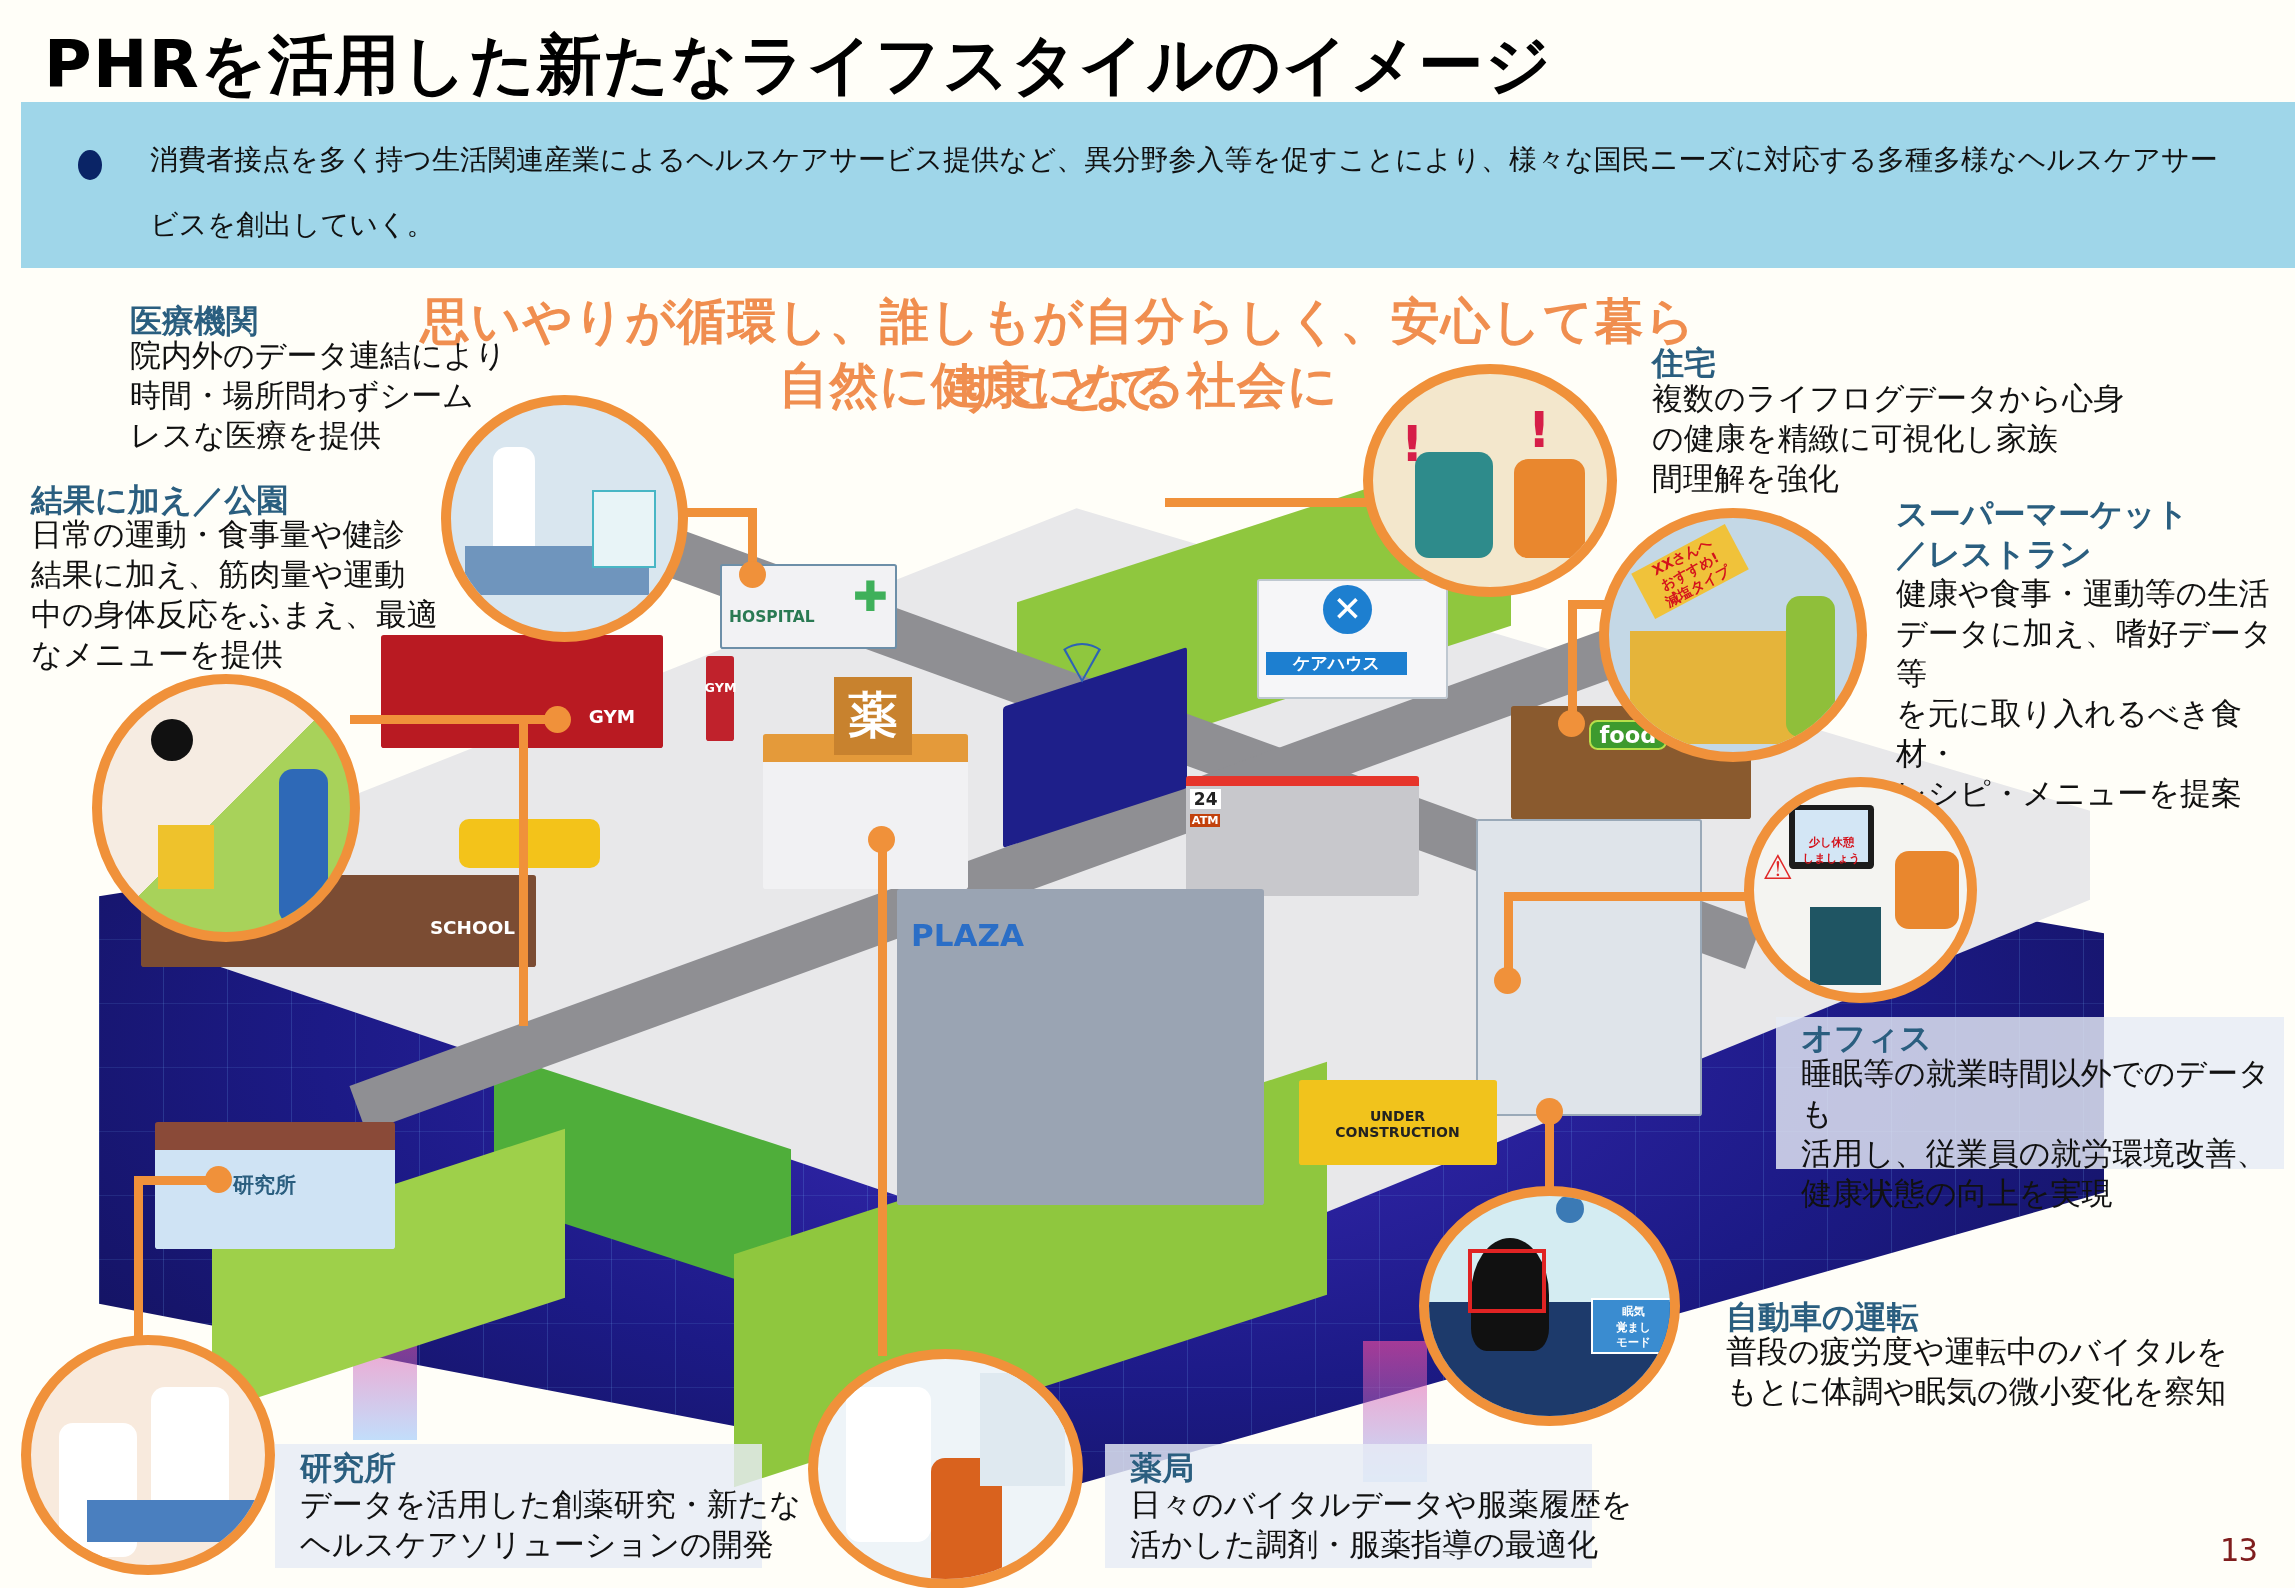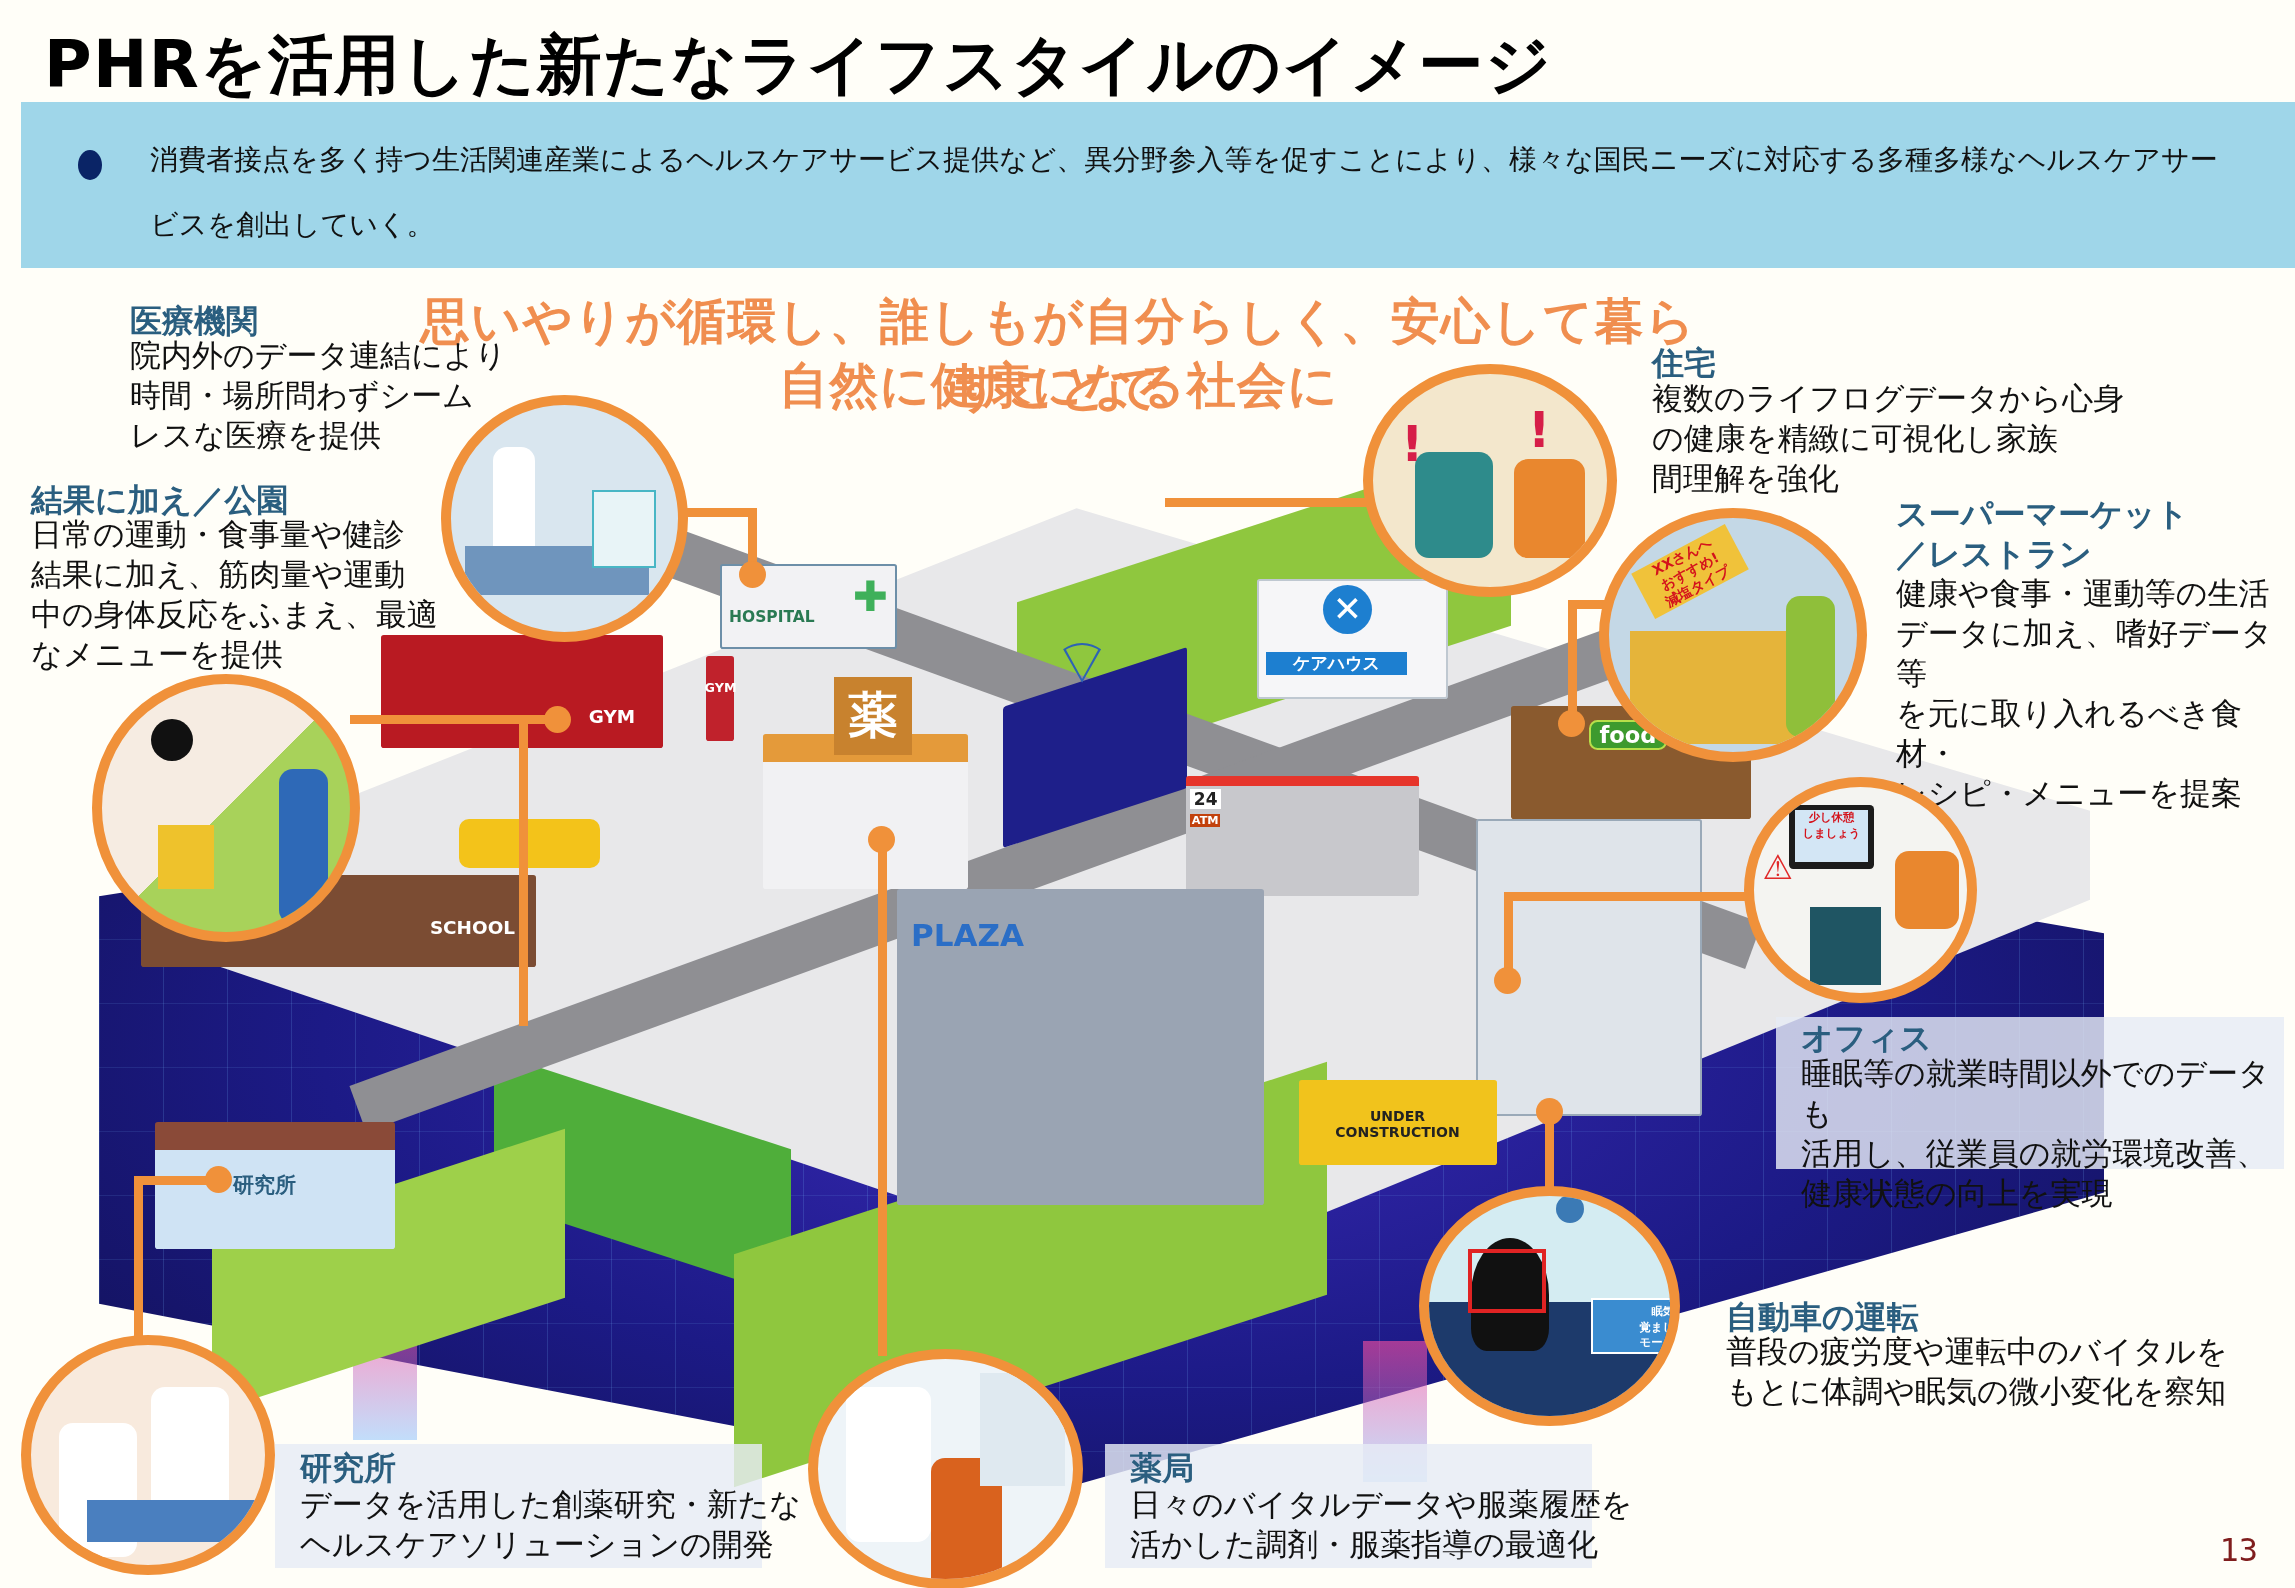--- a/index.html
+++ b/index.html
@@ -194,21 +194,21 @@
     </div>
   </div>
 </div>
 <div class="line-h" style="left:1568px;top:600px;width:42px;height:8.5px;"></div>
 <div class="line-v" style="left:1568px;top:600px;width:8.5px;height:120px;"></div>
 <div class="dot" style="left:1558px;top:710px;"></div>
 
 <div class="circle" style="left:1744px;top:777px;width:233px;height:226px;background:#f4f4f1;">
   <div class="scene">
     <div style="position:absolute;left:35px;top:17.7px;width:85px;height:64px;background:#1c1c1c;border-radius:4.2px;"></div>
-    <div class="screen-text" style="left:41px;top:23px;width:73px;height:52px;background:#d3e6f5;font-size:11.3px;line-height:15.5px;padding-top:0;">
+    <div class="screen-text" style="left:41px;top:23px;width:73px;height:52px;background:#d3e6f5;font-size:11.3px;line-height:15.5px;padding-top:25px;">
       <div>少し休憩</div>
       <div>しましょう</div>
     </div>
     <div style="position:absolute;left:8.5px;top:60px;color:#e02929;font-size:34px;">⚠</div>
     <div style="position:absolute;left:141px;top:64px;width:64px;height:78px;background:#e9872e;border-radius:14px;"></div>
     <div style="position:absolute;left:56px;top:120px;width:71px;height:78px;background:#1f5563;"></div>
   </div>
 </div>
 <div class="line-h" style="left:1504px;top:892px;width:247px;height:8.5px;"></div>
 <div class="line-v" style="left:1504px;top:892px;width:8.5px;height:85px;"></div>
@@ -220,21 +220,21 @@
   <div>活用し、従業員の就労環境改善、</div>
   <div>健康状態の向上を実現</div>
 </div>
 
 <div class="circle" style="left:1419px;top:1186px;width:261px;height:240px;background:#d4ecf2;">
   <div class="scene">
     <div style="position:absolute;left:0;top:106px;width:261px;height:141px;background:#1d3a6b;"></div>
     <div style="position:absolute;left:42px;top:42px;width:78px;height:113px;background:#111;border-radius:50% 50% 20% 20%;"></div>
     <div style="position:absolute;left:39px;top:53px;width:78px;height:64px;border:4.2px solid #e02323;"></div>
     <div style="position:absolute;left:127px;top:-1.4px;width:28px;height:28px;border-radius:50%;background:#3b7ab5;"></div>
-    <div class="mini-label" style="left:162px;top:102px;width:85px;height:56px;background:#3a8cd0;border:2.1px solid #fff;font-size:11.3px;line-height:15.5px;padding-top:4.2px;text-align:right;">
+    <div class="mini-label" style="left:162px;top:102px;width:85px;height:56px;background:#3a8cd0;border:2.1px solid #fff;font-size:11.3px;line-height:15.5px;padding-top:4.2px;">
       <div>眠気</div>
       <div>覚まし</div>
       <div>モード</div>
     </div>
   </div>
 </div>
 <div class="line-v" style="left:1545px;top:1112px;width:8.5px;height:78px;"></div>
 <div class="dot" style="left:1536px;top:1098px;"></div>
 <div class="callout-title" style="left:1726px;top:1296px;">自動車の運転</div>
 <div class="callout-body" style="left:1726px;top:1331px;">

